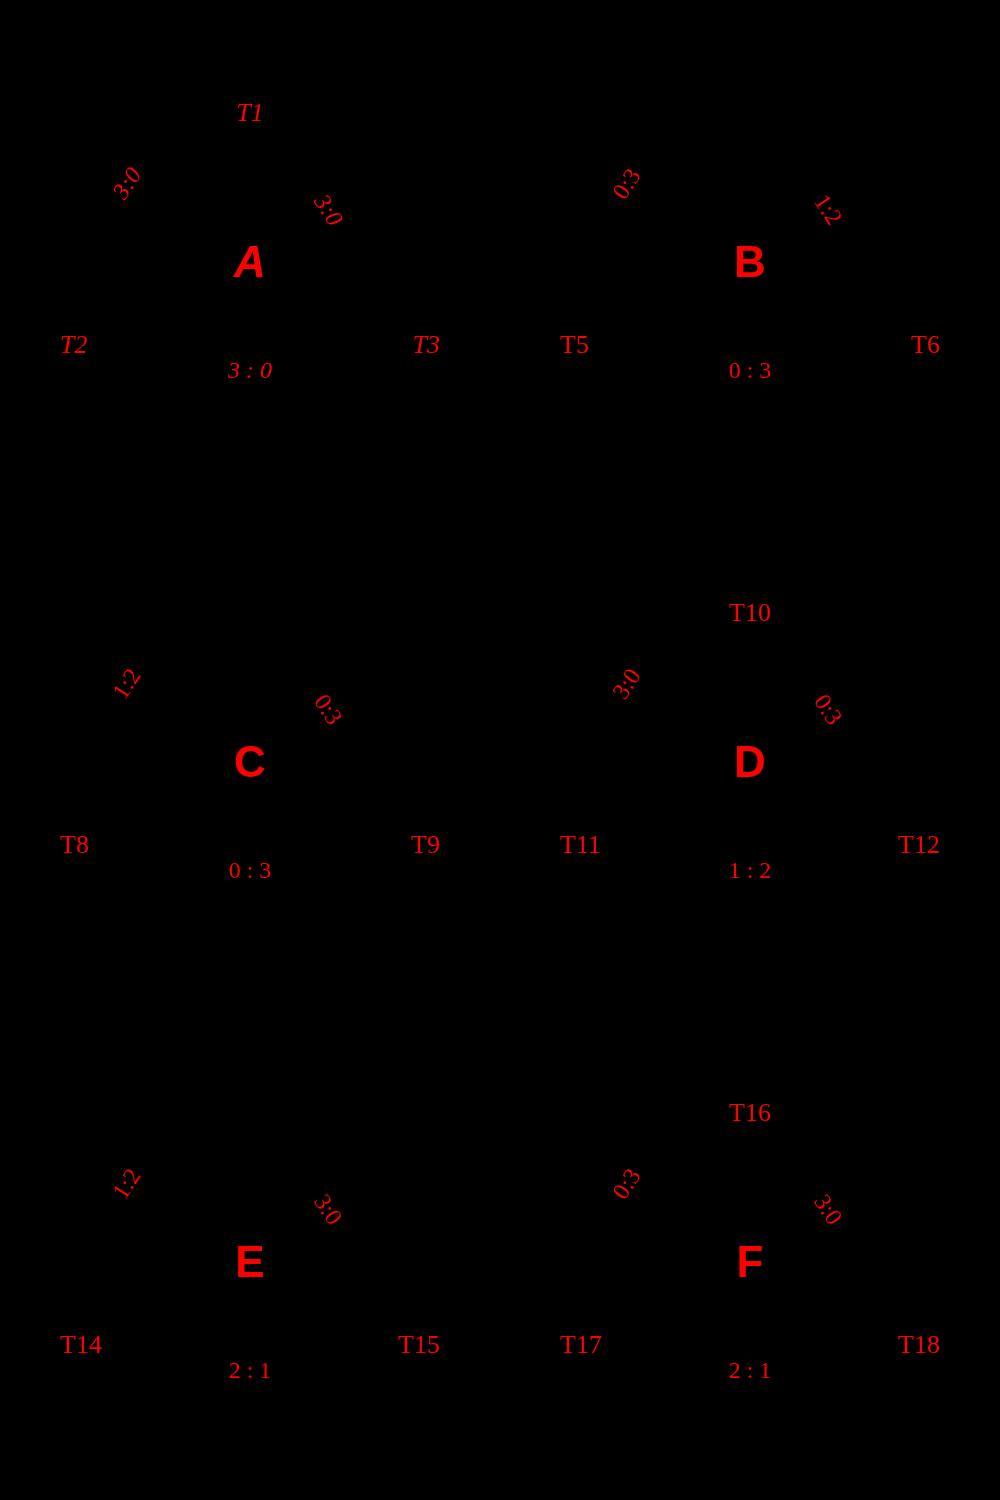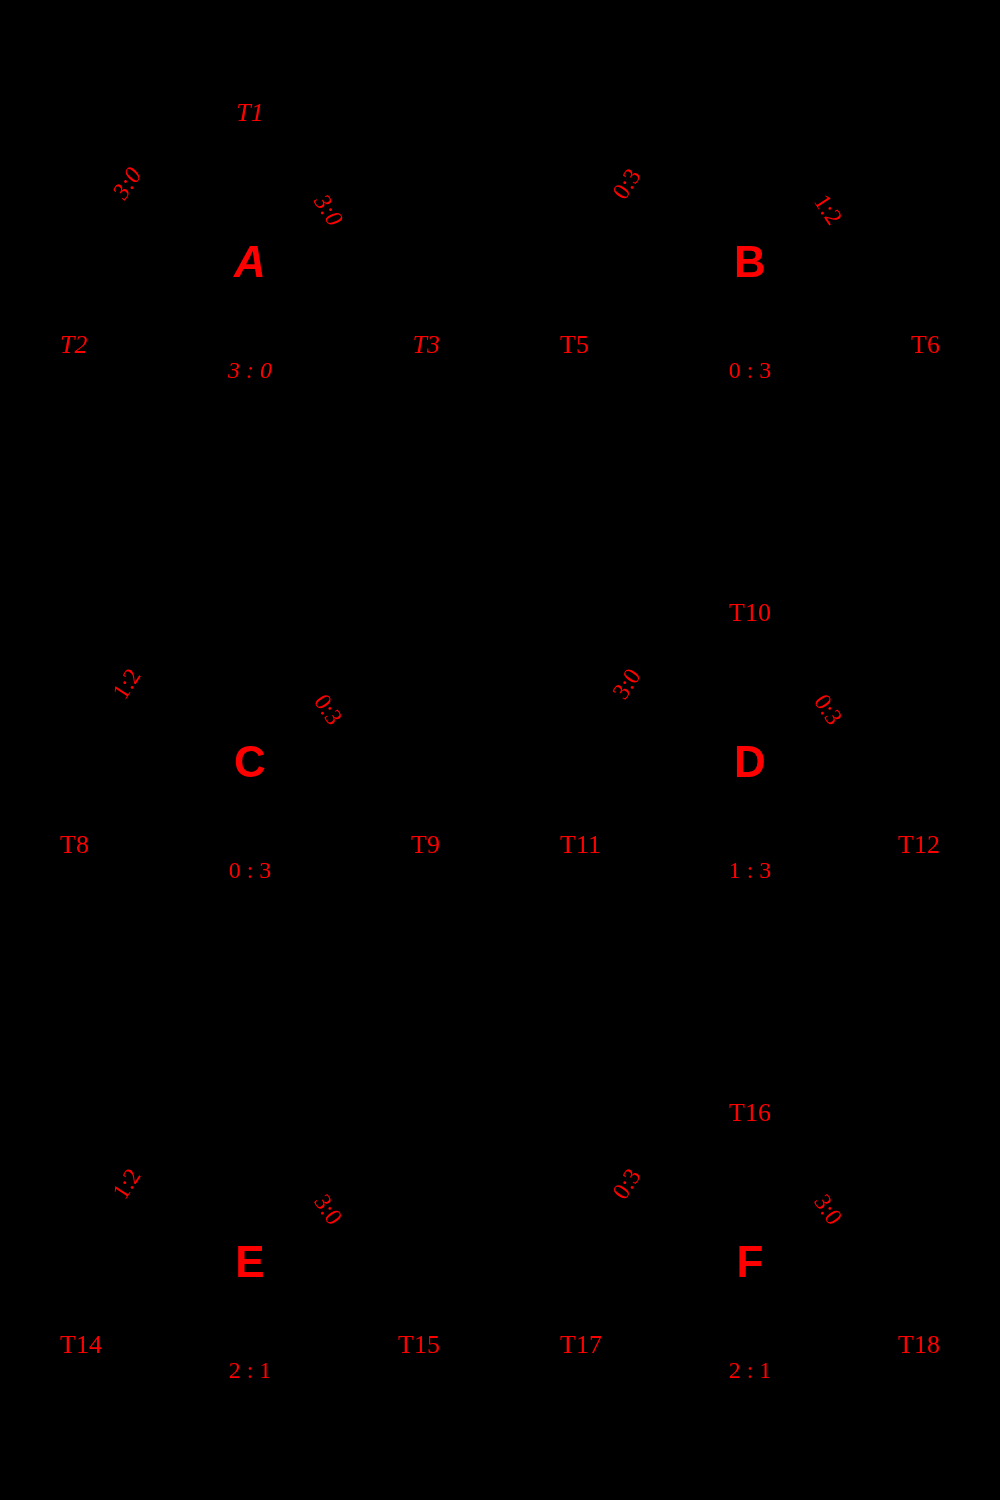--- a/index.html
+++ b/index.html
@@ -121,21 +121,21 @@
     <div class="edge-label edge-bottom">0 : 3</div>
     <div class="center-letter">C</div>
   </div>
 
   <div class="group" style="left:500px; top:500px;text-decoration:underline;">
     <div class="node-label node-top">T10</div>
     <div class="node-label node-left">T11</div>
     <div class="node-label node-right">T12</div>
     <div class="edge-label edge-upleft">3:0</div>
     <div class="edge-label edge-upright">0:3</div>
-    <div class="edge-label edge-bottom">1 : 3</div>
+    <div class="edge-label edge-bottom">1 : 2</div>
     <div class="center-letter">D</div>
   </div>
 
   <div class="group" style="left:0px; top:1000px;">
     <div class="node-label node-left">T14</div>
     <div class="node-label node-right">T15</div>
     <div class="edge-label edge-upleft">1:2</div>
     <div class="edge-label edge-upright">3:0</div>
     <div class="edge-label edge-bottom">2 : 1</div>
     <div class="center-letter">E</div>

